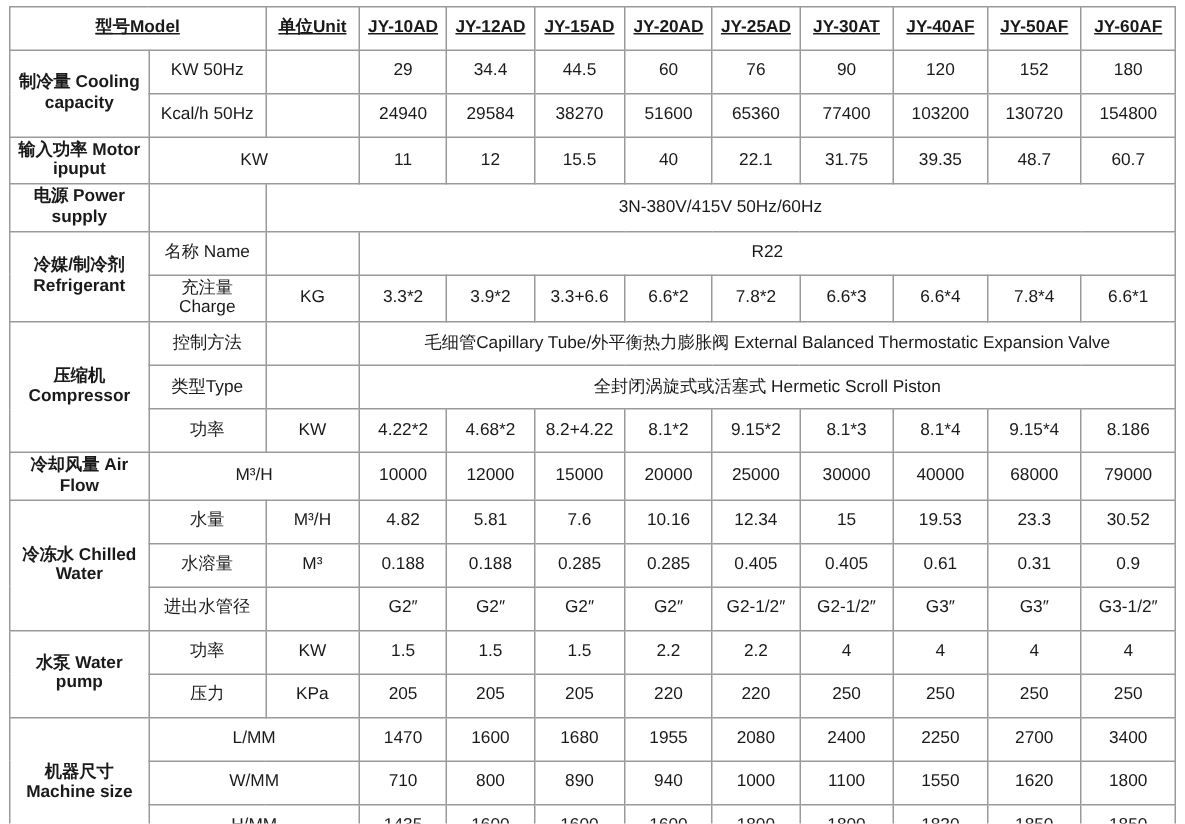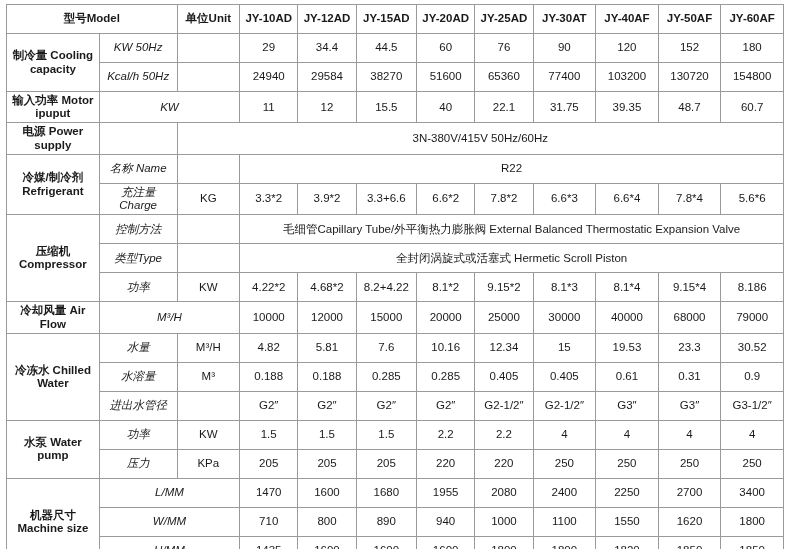--- a/index.html
+++ b/index.html
@@ -33,27 +33,27 @@
     line-height: 1.15;
     height: 24px;
     background: #ffffff;
   }
   td.lbl {
     background: #f2f2f2;
     font-weight: bold;
   }
   td.lbl2 {
     background: #f2f2f2;
-    font-style: italic;
   }
   td.head {
     background: #f2f2f2;
     font-weight: bold;
     font-size: 12.5px;
     height: 28px;
+    text-decoration: underline;
   }
   td.unitcell {
     background: #ffffff;
   }
 </style>
 </head>
 <body>
 
 <div id="sheet">
   <table class="spec">
@@ -140,21 +140,21 @@
           <td class="lbl2">充注量 Charge</td>
           <td class="unitcell">KG</td>
           <td>3.3*2</td>
           <td>3.9*2</td>
           <td>3.3+6.6</td>
           <td>6.6*2</td>
           <td>7.8*2</td>
           <td>6.6*3</td>
           <td>6.6*4</td>
           <td>7.8*4</td>
-          <td>5.6*6</td>
+          <td>6.6*1</td>
         </tr>
         <tr>
           <td class="lbl" rowspan="3">压缩机 Compressor</td>
           <td class="lbl2">控制方法</td>
           <td class="unitcell"></td>
           <td colspan="9">毛细管Capillary Tube/外平衡热力膨胀阀 External Balanced Thermostatic Expansion Valve</td>
         </tr>
         <tr>
           <td class="lbl2">类型Type</td>
           <td class="unitcell"></td>

